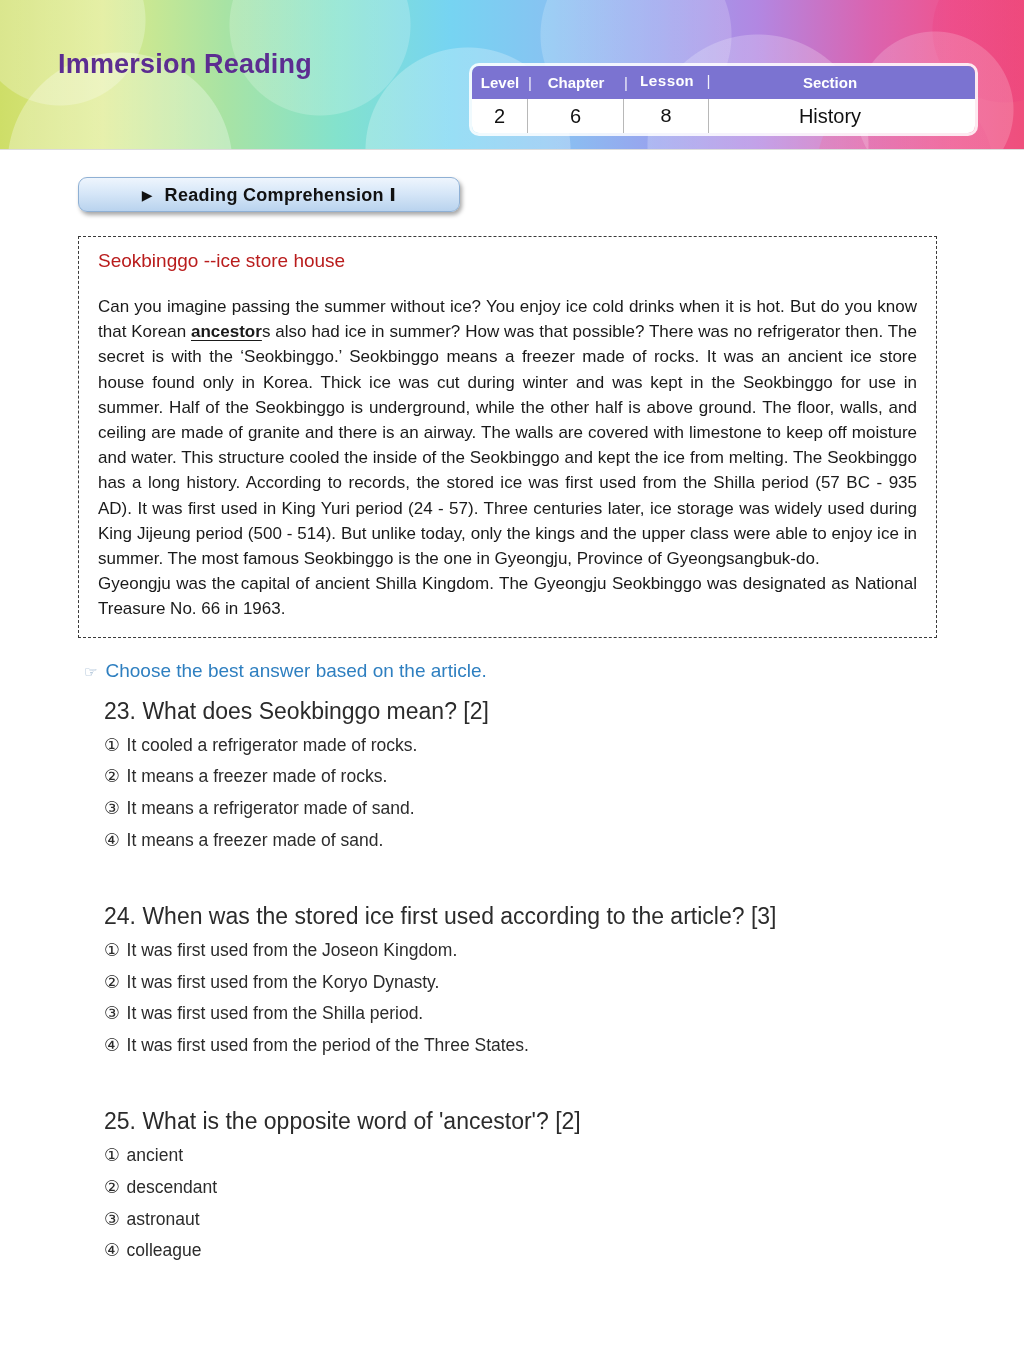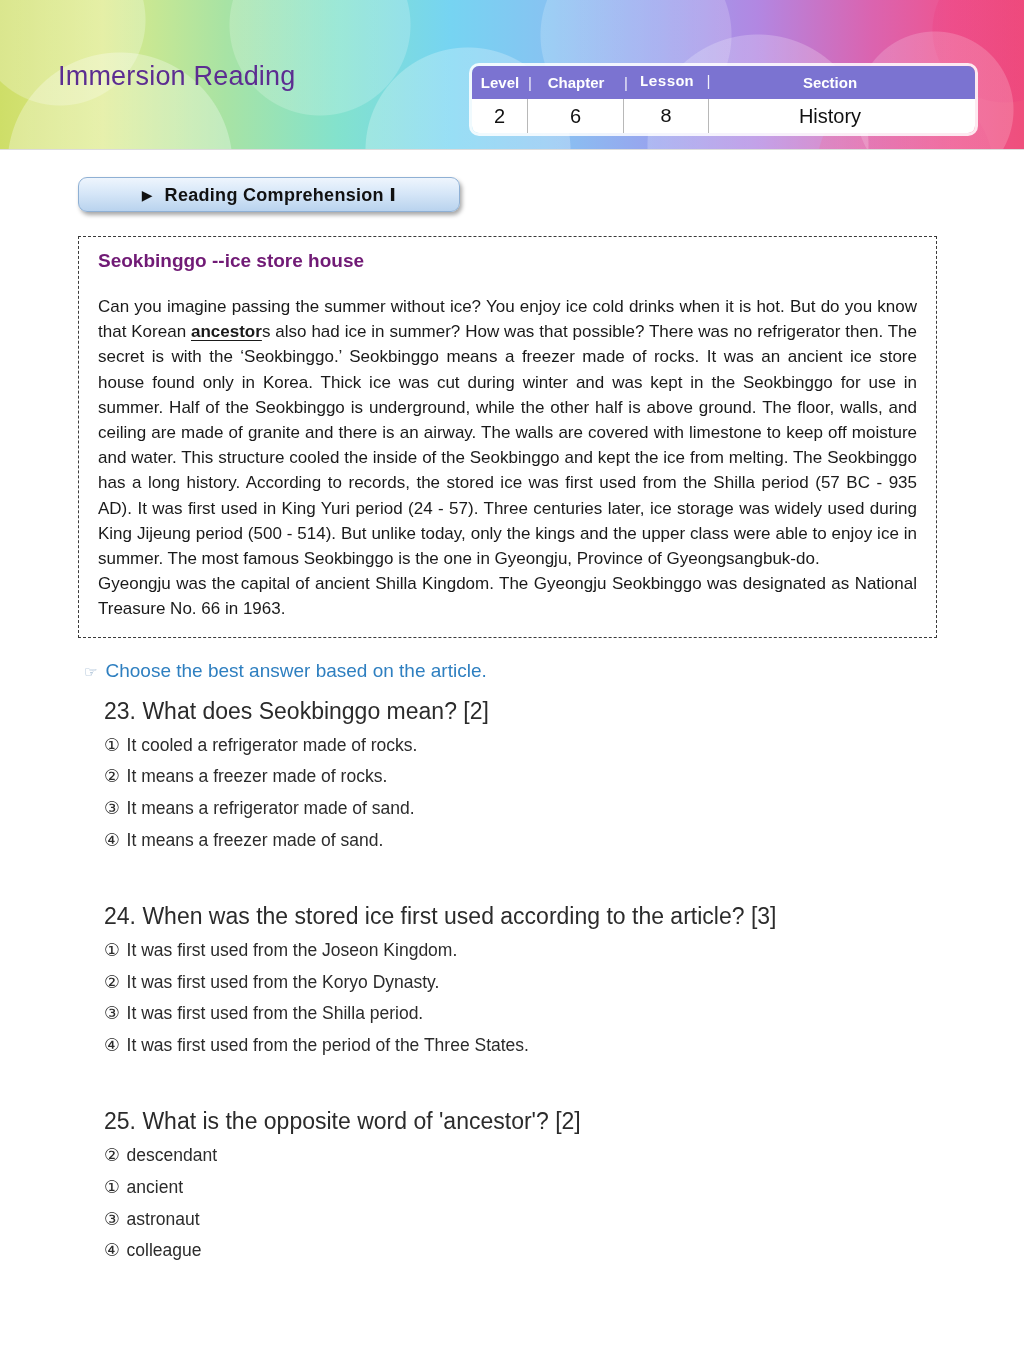--- a/index.html
+++ b/index.html
@@ -33,23 +33,23 @@
       radial-gradient(circle at 935px 110px, rgba(255,255,255,0.18) 0 78px,  rgba(255,255,255,0) 79px),
       radial-gradient(circle at 1005px 30px, rgba(236,60,125,0.28) 0 72px,   rgba(236,60,125,0) 73px),
       radial-gradient(circle at 905px 170px, rgba(236,60,125,0.25) 0 88px,   rgba(236,60,125,0) 89px),
       linear-gradient(90deg,
         #cede68 0%, #dcea88 10%, #a8e3a4 22%, #83e2cd 33%,
         #76d4f2 44%, #88c2f2 54%, #98a3ee 64%, #b287e2 74%,
         #da64b0 85%, #ee5590 93%, #ef4f7c 100%);
   }
   .logo {
     position: absolute;
-    left: 58px; top: 61px;
+    left: 58px; top: 49px;
     font-size: 27px;
-    font-weight: normal;
+    font-weight: bold;
     color: #5c2d91;
     letter-spacing: 0.2px;
   }
 
   
   .info-table {
     position: absolute;
     left: 472px; top: 66px;
     width: 503px;
     border-radius: 7px;
@@ -115,22 +115,22 @@
   
   .passage-box {
     margin: 24px 0 0 78px;
     width: 859px;
     border: 1px dashed #3a3a3a;
     padding: 13px 19px 15px 19px;
     background: #ffffff;
   }
   .passage-title {
     font-size: 19px;
-    font-weight: bold;
-    color: #701a75;
+    font-weight: normal;
+    color: #b91c1c;
     margin-bottom: 22px;
   }
   .passage-box p {
     font-size: 17px;
     line-height: 25.2px;
     color: #1a1a1a;
     text-align: justify;
   }
   .bold-underline {
     font-weight: bold;
@@ -218,21 +218,21 @@
     <section class="question">
       <div class="q-line"><span>24.</span> <span>When was the stored ice first used according to the article?</span> <span>[3]</span></div>
       <div class="opt"><span class="marker">①</span> <span>It was first used from the Joseon Kingdom.</span></div>
       <div class="opt"><span class="marker">②</span> <span>It was first used from the Koryo Dynasty.</span></div>
       <div class="opt"><span class="marker">③</span> <span>It was first used from the Shilla period.</span></div>
       <div class="opt"><span class="marker">④</span> <span>It was first used from the period of the Three States.</span></div>
     </section>
 
     <section class="question">
       <div class="q-line"><span>25.</span> <span>What is the opposite word of 'ancestor'?</span> <span>[2]</span></div>
+      <div class="opt"><span class="marker">①</span> <span>ancient</span></div>
       <div class="opt"><span class="marker">②</span> <span>descendant</span></div>
-      <div class="opt"><span class="marker">①</span> <span>ancient</span></div>
       <div class="opt"><span class="marker">③</span> <span>astronaut</span></div>
       <div class="opt"><span class="marker">④</span> <span>colleague</span></div>
     </section>
 
   </div>
 
 </div>
 
 </body></html>

